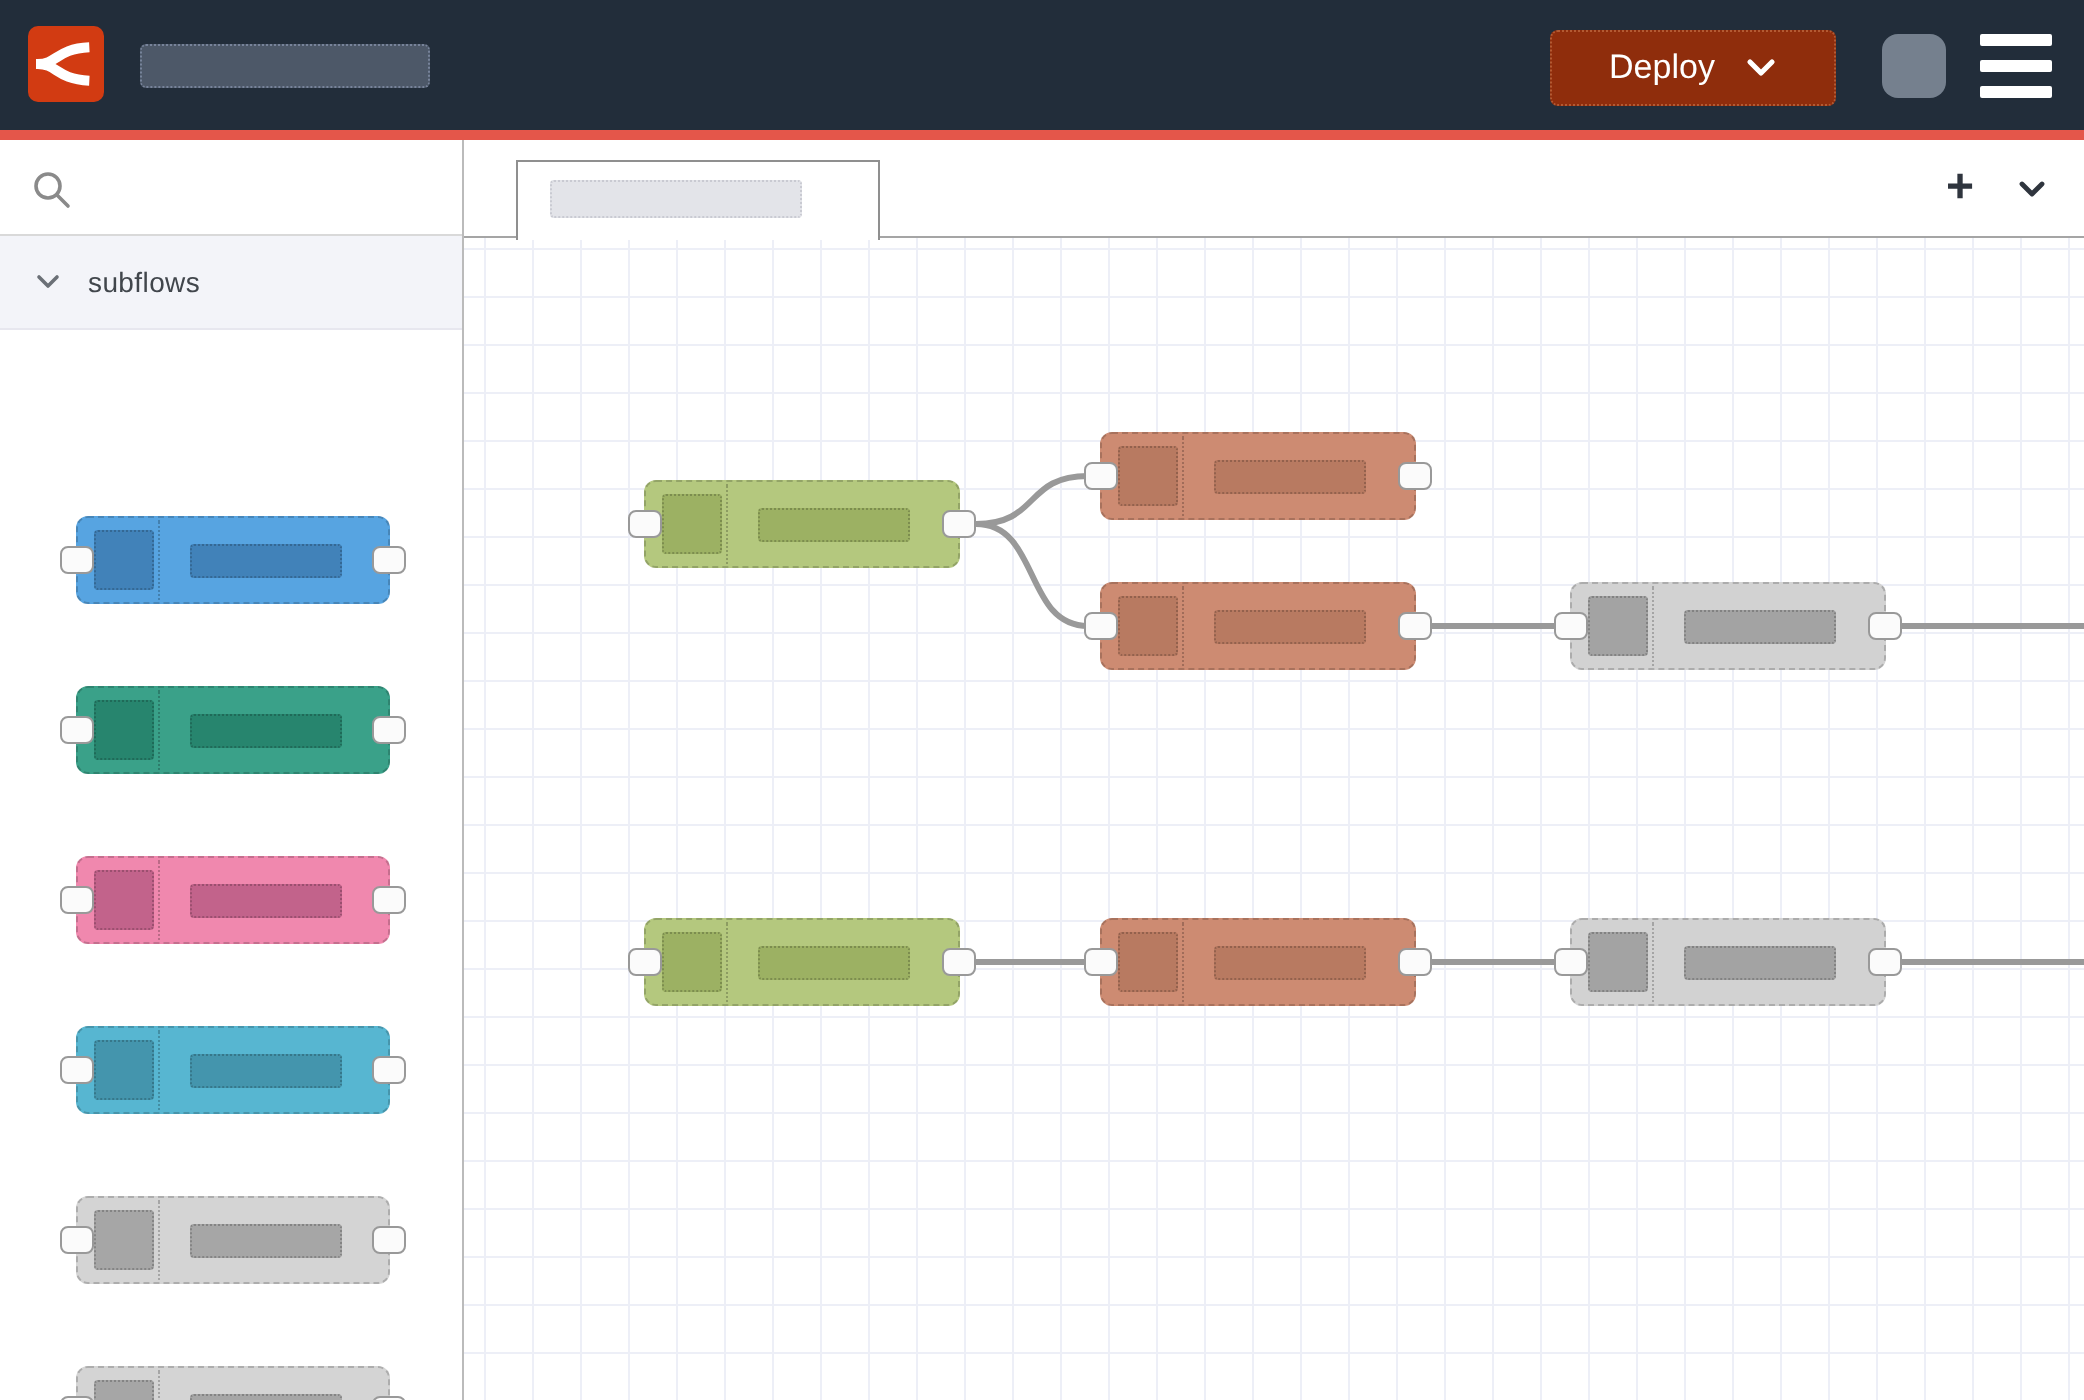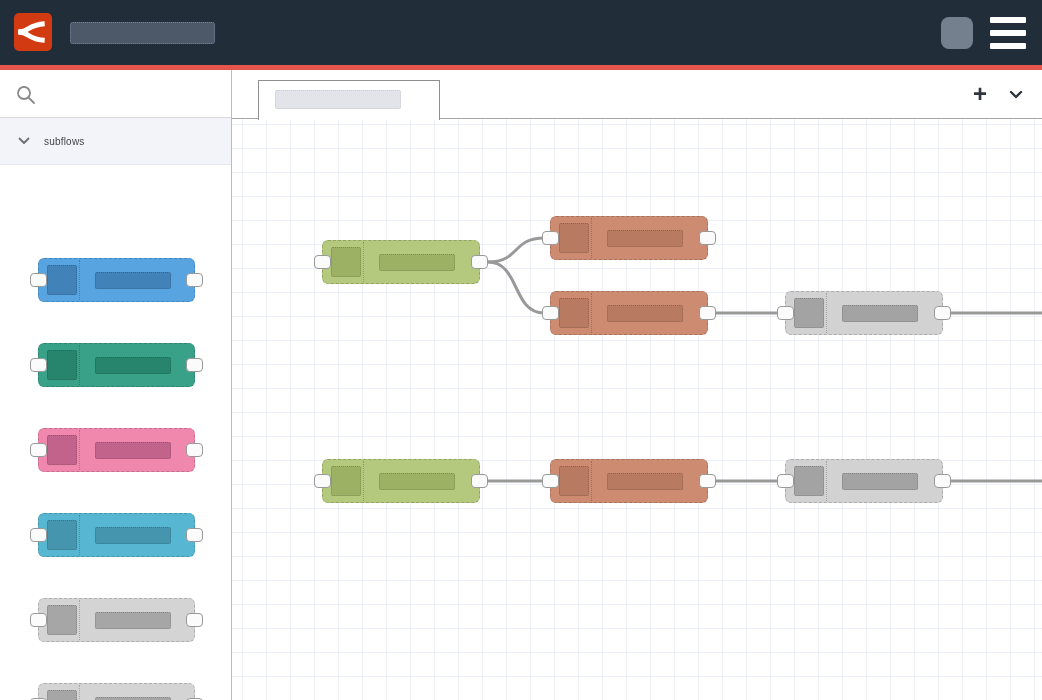--- a/index.html
+++ b/index.html
@@ -24,21 +24,21 @@
                display:flex; flex-direction:column; justify-content:space-between; cursor:pointer; }
   .hamburger div { height:6px; background:#fff; border-radius:1px; }
 
   
   .sidebar { position:absolute; left:0; top:70px; width:232px; height:630px;
              background:#fff; border-right:1px solid #bbbbbb; }
   .search-row { position:relative; height:48px; border-bottom:1px solid #d9d9d9; }
   .search-row svg { position:absolute; left:16px; top:15px; }
   .category { position:relative; height:47px; background:#f3f4f9; border-bottom:1px solid #e7e7ef;
               display:flex; align-items:center; padding-left:18px; gap:14px; cursor:pointer; }
-  .category .cat-label { font-size:10px; font-weight:500; color:#41464c; letter-spacing:.2px; }
+  .category .cat-label { font-size:14px; font-weight:500; color:#41464c; letter-spacing:.2px; }
 
   
   .rnode { position:absolute; height:44px; background:var(--fill);
            border:1px dashed rgba(0,0,0,.18); border-radius:6px; cursor:pointer; }
   .rnode .icon-box { position:absolute; left:8px; top:6px; width:30px; height:30px;
                      background:var(--accent); border:1px dotted rgba(0,0,0,.2); border-radius:2px; }
   .rnode .sep { position:absolute; left:40px; top:1px; bottom:1px; width:0;
                 border-left:1px dotted rgba(0,0,0,.22); }
   .rnode .label-bar { position:absolute; left:56px; top:13px; width:76px; height:17px;
                       background:var(--accent); border:1px dotted rgba(0,0,0,.2); border-radius:2px; }
@@ -75,20 +75,26 @@
 
   <div class="header">
     <div class="logo">
       <svg width="30" height="30" viewBox="0 0 36 36">
         <path d="M1,18 C13,18 12,9 32,8" stroke="#fff" stroke-width="6" fill="none"></path>
         <path d="M1,18 C13,18 12,27 32,28" stroke="#fff" stroke-width="6" fill="none"></path>
         <rect x="0" y="15" width="9" height="6" fill="#fff"></rect>
       </svg>
     </div>
     <div class="title-ph"></div>
+    <div class="deploy-btn">
+      <span>Deploy</span>
+      <svg width="15" height="10" viewBox="0 0 15 10">
+        <path d="M2 2 L7.5 7.5 L13 2" stroke="#fff" stroke-width="2.6" fill="none" stroke-linecap="round" stroke-linejoin="round"></path>
+      </svg>
+    </div>
     <div class="avatar"></div>
     <div class="hamburger">
       <div></div>
       <div></div>
       <div></div>
     </div>
   </div>
   <div class="accent-line"></div>
 
   <div class="sidebar">

